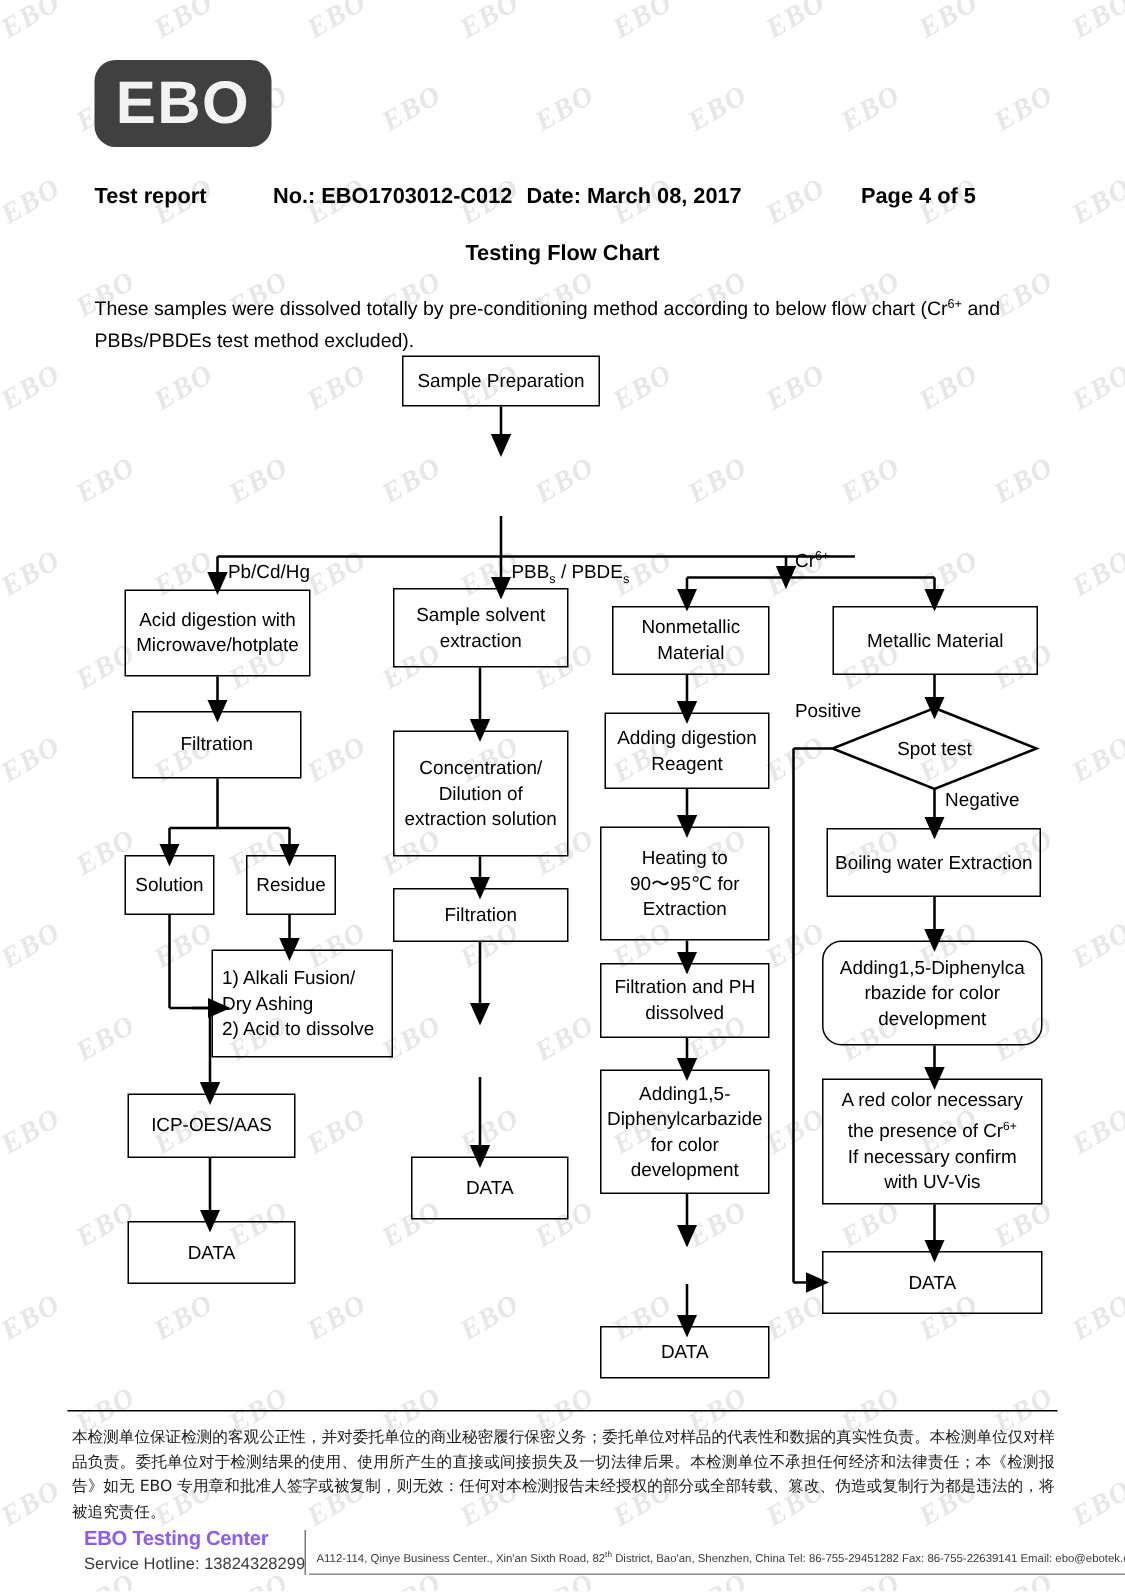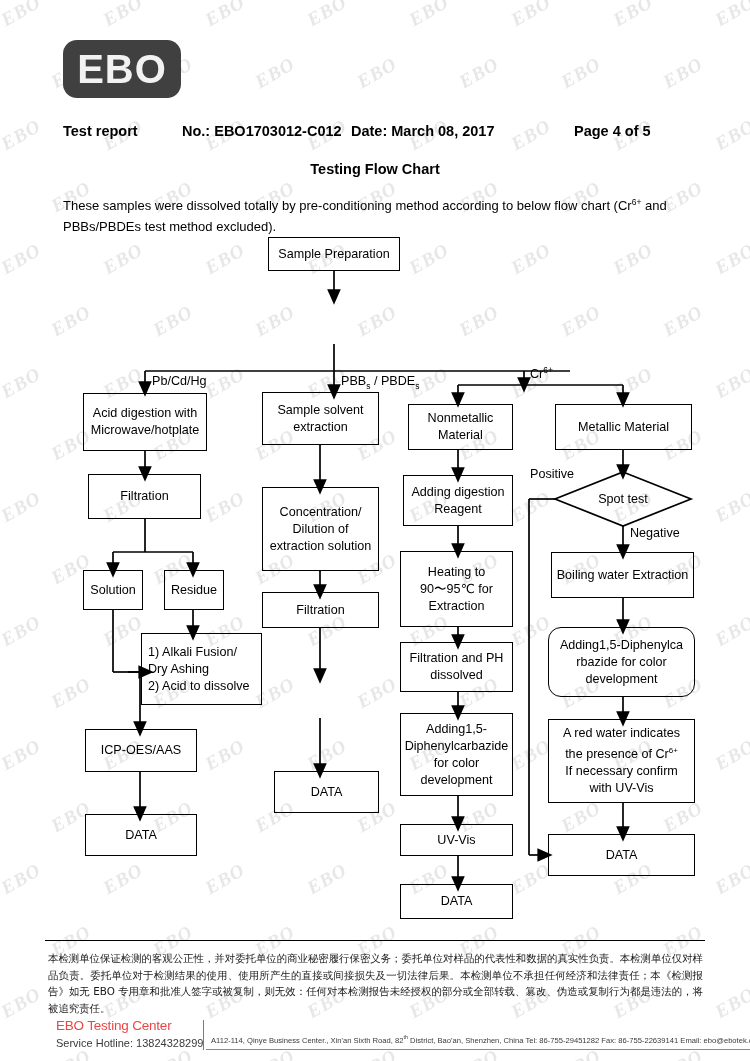--- a/index.html
+++ b/index.html
@@ -156,23 +156,23 @@
     position: absolute;
     left: 48px;
     top: 1018px;
     width: 660px;
     height: 38px;
   }
   #fb-name {
     position: absolute;
     left: 8px; top: 0px;
     font-size: 13.5px;
-    font-weight: normal;
+    font-weight: bold;
     letter-spacing: -0.2px;
-    color: #ef4444;
+    color: #8b5cf6;
   }
   #fb-hotline {
     position: absolute;
     left: 8px; top: 19px;
     font-size: 11px;
     color: #3a3a3a;
   }
   #fb-divider {
     position: absolute;
     left: 155px; top: 2px;
@@ -467,38 +467,37 @@
       <div class="node" style="left:400px;top:551px;width:113px;height:76px;flex-direction:column;">
         <span>Heating to</span>
         <span>90〜95℃  for</span>
         <span>Extraction</span>
       </div>
 
       <div class="node" style="left:400px;top:642px;width:113px;height:50px;">Filtration and PH dissolved</div>
 
       <div class="node" style="left:400px;top:713px;width:113px;height:83px;">Adding1,5-Diphenylcarbazide for color development</div>
 
-      <div class="node" style="left:400px;top:824px;width:113px;height:32px;">UV-Vis</div>
 
       <div class="node" style="left:400px;top:884px;width:113px;height:35px;">DATA</div>
 
       <div class="node" style="left:555px;top:404px;width:137px;height:46px;">Metallic Material</div>
 
       <div class="diamond-label" style="left:578px;top:489px;width:90px;height:20px;">Spot test</div>
 
       <div class="node" style="left:551px;top:552px;width:143px;height:46px;">Boiling water Extraction</div>
 
       <div class="node" style="left:548px;top:627px;width:147px;height:70px;flex-direction:column;border-radius:13px;">
         <span>Adding1,5-Diphenylca</span>
         <span>rbazide for color</span>
         <span>development</span>
       </div>
 
       <div class="node" style="left:548px;top:719px;width:147px;height:84px;flex-direction:column;">
-        <span>A red water indicates</span>
+        <span>A red color necessary</span>
         <span><span>the presence of Cr</span><sup>6+</sup></span>
         <span>If necessary confirm</span>
         <span>with UV-Vis</span>
       </div>
 
       <div class="node" style="left:548px;top:834px;width:147px;height:42px;">DATA</div>
 
       <div class="edge-label" style="left:152px;top:374px;">Pb/Cd/Hg</div>
 
       <div class="edge-label" style="left:341px;top:374px;"><span>PBB</span><sub style="font-size:8.5px;">s</sub><span> / PBDE</span><sub style="font-size:8.5px;">s</sub></div>

